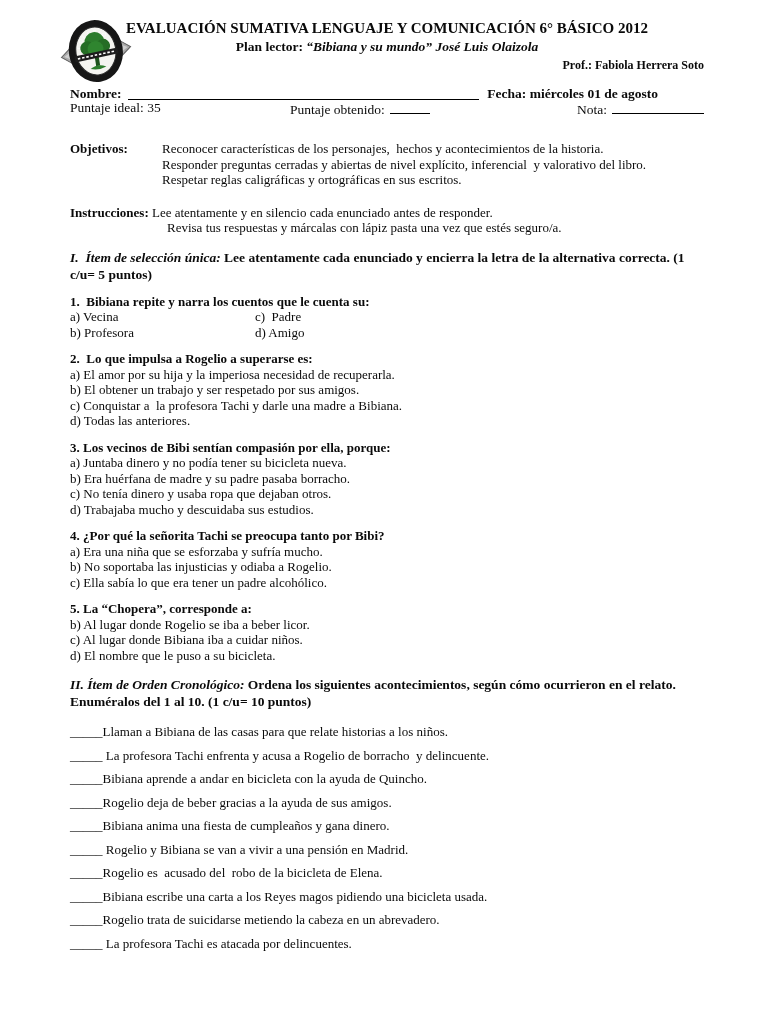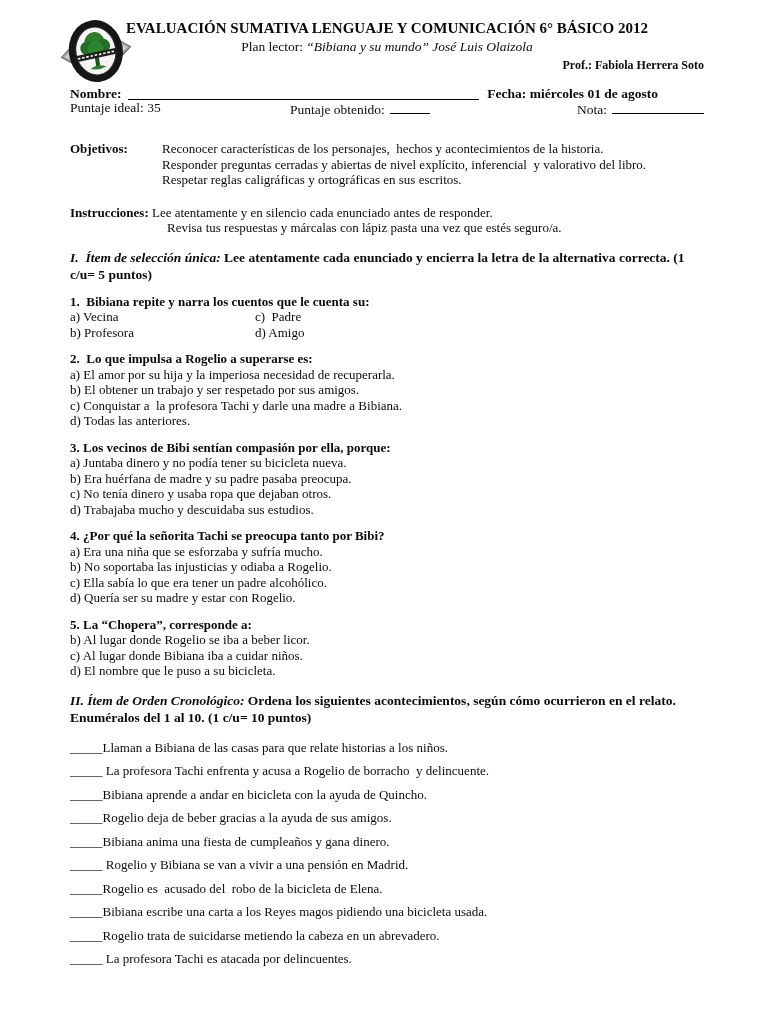--- a/index.html
+++ b/index.html
@@ -15,21 +15,21 @@
     overflow:hidden;
   }
   .pre { white-space:pre-wrap; }
   .b { font-weight:bold; }
   .bi { font-weight:bold; font-style:italic;margin-top:32px; }
 
   
   .logo { position:absolute; left:60px; top:16px; width:72px; height:74px; }
   .header-text { text-align:center; }
   .title { font-weight:bold; font-size:15px; line-height:20px; }
-  .subtitle { font-weight:normal; font-size:13.5px; line-height:18px; }
+  .subtitle { font-weight:bold; font-size:13.5px; line-height:18px; }
   .subtitle .book { font-style:italic; }
   .teacher { font-weight:bold; font-size:12px; line-height:18px;text-align:right; }
 
   
   .info1 { display:flex; align-items:flex-end; font-weight:bold; font-size:13.5px; line-height:14px; margin-top:13px; padding-right:46px; }
   .blank { display:inline-block; border-bottom:1.4px solid #000; height:12px; vertical-align:baseline; }
   .info1 .blank { flex:1 1 auto; margin:0 8px 1px 6px; }
   .info2 { display:flex; font-weight:normal; font-size:13.5px; line-height:14px; }
   .info2 .cl { width:220px; }
   .info2 .cm { width:235px; }
@@ -128,31 +128,30 @@
     <div class="q-stem pre">2.  Lo que impulsa a Rogelio a superarse es:</div>
     <div class="pre">a) El amor por su hija y la imperiosa necesidad de recuperarla.</div>
     <div class="pre">b) El obtener un trabajo y ser respetado por sus amigos.</div>
     <div class="pre">c) Conquistar a  la profesora Tachi y darle una madre a Bibiana.</div>
     <div class="pre">d) Todas las anteriores.</div>
   </div>
 
   <div class="question">
     <div class="q-stem pre">3. Los vecinos de Bibi sentían compasión por ella, porque:</div>
     <div class="pre">a) Juntaba dinero y no podía tener su bicicleta nueva.</div>
-    <div class="pre">b) Era huérfana de madre y su padre pasaba preocupa.</div>
+    <div class="pre">b) Era huérfana de madre y su padre pasaba borracho.</div>
     <div class="pre">c) No tenía dinero y usaba ropa que dejaban otros.</div>
     <div class="pre">d) Trabajaba mucho y descuidaba sus estudios.</div>
   </div>
 
   <div class="question">
     <div class="q-stem pre">4. ¿Por qué la señorita Tachi se preocupa tanto por Bibi?</div>
     <div class="pre">a) Era una niña que se esforzaba y sufría mucho.</div>
     <div class="pre">b) No soportaba las injusticias y odiaba a Rogelio.</div>
     <div class="pre">c) Ella sabía lo que era tener un padre alcohólico.</div>
-    <div class="pre">d) Quería ser su madre y estar con Rogelio.</div>
   </div>
 
   <div class="question">
     <div class="q-stem pre">5. La “Chopera”, corresponde a:</div>
     <div class="pre">b) Al lugar donde Rogelio se iba a beber licor.</div>
     <div class="pre">c) Al lugar donde Bibiana iba a cuidar niños.</div>
     <div class="pre">d) El nombre que le puso a su bicicleta.</div>
   </div>
 
   <div class="section-head"><span class="bi pre">II. Ítem de Orden Cronológico:</span><span class="b pre"> Ordena los siguientes acontecimientos, según cómo ocurrieron en el relato.  Enuméralos del 1 al 10. (1 c/u= 10 puntos)</span></div>

